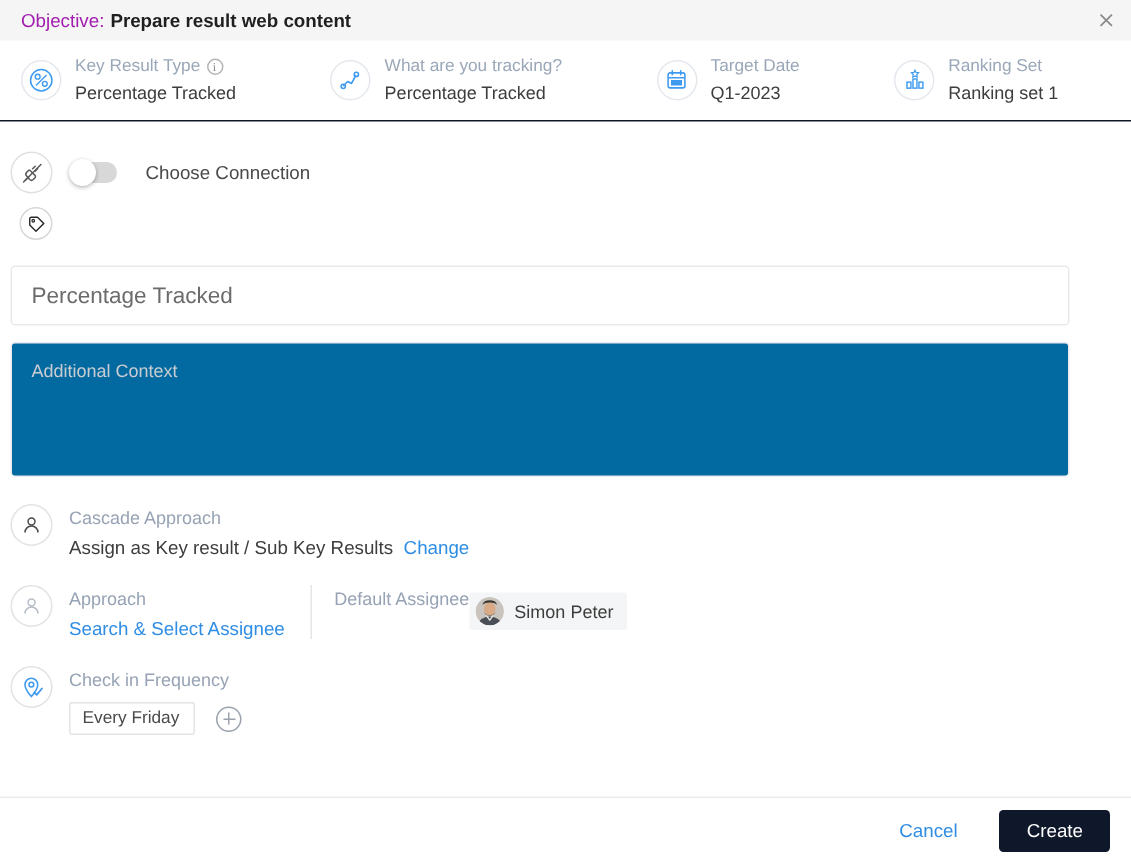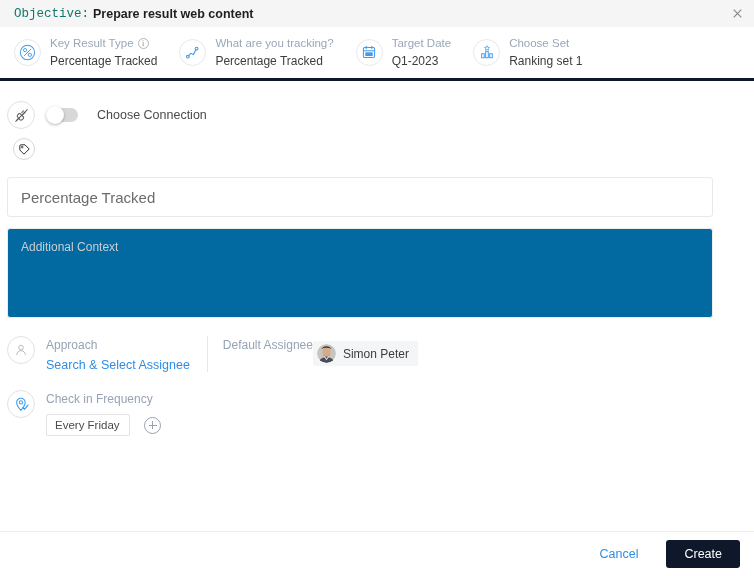--- a/index.html
+++ b/index.html
@@ -19,36 +19,37 @@
 
   
   .objective-bar {
     height: 27px;
     background: #f5f5f5;
     display: flex; align-items: center;
     padding: 0 12px 0 14px;
     flex: 0 0 auto;
     position: relative;
   }
-  .objective-label { font-size: 12.5px; color: #0f766e; font-family: Liberation Mono, monospace; }
+  .objective-label { font-size: 12.5px; color: #a21caf; }
   .objective-title { font-size: 12.5px; color: #1f1f1f; font-weight: bold; margin-left: 4px; }
   .close-x {
     position: absolute; right: 10px; top: 50%; transform: translateY(-50%);
     width: 14px; height: 14px; cursor: pointer;
     display: flex; align-items: center; justify-content: center;
     font-size: 13px; color: #8a8a8a; line-height: 1;
   }
 
   
   .summary-strip {
     height: 54px;
-    border-bottom: 3px solid #0f172a;
+    border-bottom: 1px solid #0f172a;
     display: flex; align-items: center;
     padding: 0 14px;
     flex: 0 0 auto;
+    gap: 41px;
   }
   .summary-item { display: flex; align-items: center; margin-right: 22px; }
   .sum-icon {
     width: 27px; height: 27px; border-radius: 50%;
     border: 1px solid #e4e8ed; background: #fff;
     display: flex; align-items: center; justify-content: center;
     flex: 0 0 auto; margin-right: 9px;
   }
   .sum-text { display: flex; flex-direction: column; line-height: 1.35; }
   .sum-label {
@@ -244,21 +245,21 @@
       <div class="sum-icon">
         <svg width="16" height="16" viewBox="0 0 20 20">
           <path d="M10 2.2 L10.9 4.1 L13 4.4 L11.5 5.9 L11.85 8 L10 7 L8.15 8 L8.5 5.9 L7 4.4 L9.1 4.1 Z" fill="none" stroke="#3f9bf0" stroke-width="1"></path>
           <rect x="3.3" y="12.2" width="3.3" height="5" fill="none" stroke="#3f9bf0" stroke-width="1.2"></rect>
           <rect x="8.3" y="9.6" width="3.3" height="7.6" fill="none" stroke="#3f9bf0" stroke-width="1.2"></rect>
           <rect x="13.3" y="12.2" width="3.3" height="5" fill="none" stroke="#3f9bf0" stroke-width="1.2"></rect>
         </svg>
       </div>
       <div class="sum-text">
         <div class="sum-label">
-          <span>Choose Set</span>
+          <span>Ranking Set</span>
         </div>
         <span class="sum-value">Ranking set 1</span>
       </div>
     </div>
 
   </div>
 
   <div class="body-area">
 
     <div class="conn-row">
@@ -284,20 +285,35 @@
         </svg>
       </div>
     </div>
 
     <div class="title-input" title="Key Result Title">Percentage Tracked</div>
 
     <div class="context-area">
       <span>Additional Context</span>
     </div>
 
+    <div class="field-row">
+      <div class="avatar-circle">
+        <svg width="16" height="16" viewBox="0 0 20 20">
+          <circle cx="10" cy="7" r="2.9" fill="none" stroke="#4a4a4a" stroke-width="1.25"></circle>
+          <path d="M4.6 16.2 a5.4 5.4 0 0 1 10.8 0" fill="none" stroke="#4a4a4a" stroke-width="1.25"></path>
+        </svg>
+      </div>
+      <div class="field-col">
+        <span class="field-label">Cascade Approach</span>
+        <span class="field-value">
+          <span>Assign as Key result / Sub Key Results</span>
+          <span class="link-blue sp">Change</span>
+        </span>
+      </div>
+    </div>
 
     <div class="field-row">
       <div class="avatar-circle">
         <svg width="16" height="16" viewBox="0 0 20 20">
           <circle cx="10" cy="7" r="2.9" fill="none" stroke="#b7bdc6" stroke-width="1.25"></circle>
           <path d="M4.6 16.2 a5.4 5.4 0 0 1 10.8 0" fill="none" stroke="#b7bdc6" stroke-width="1.25"></path>
         </svg>
       </div>
       <div class="assignee-wrap">
         <div class="field-col assignee-left">

